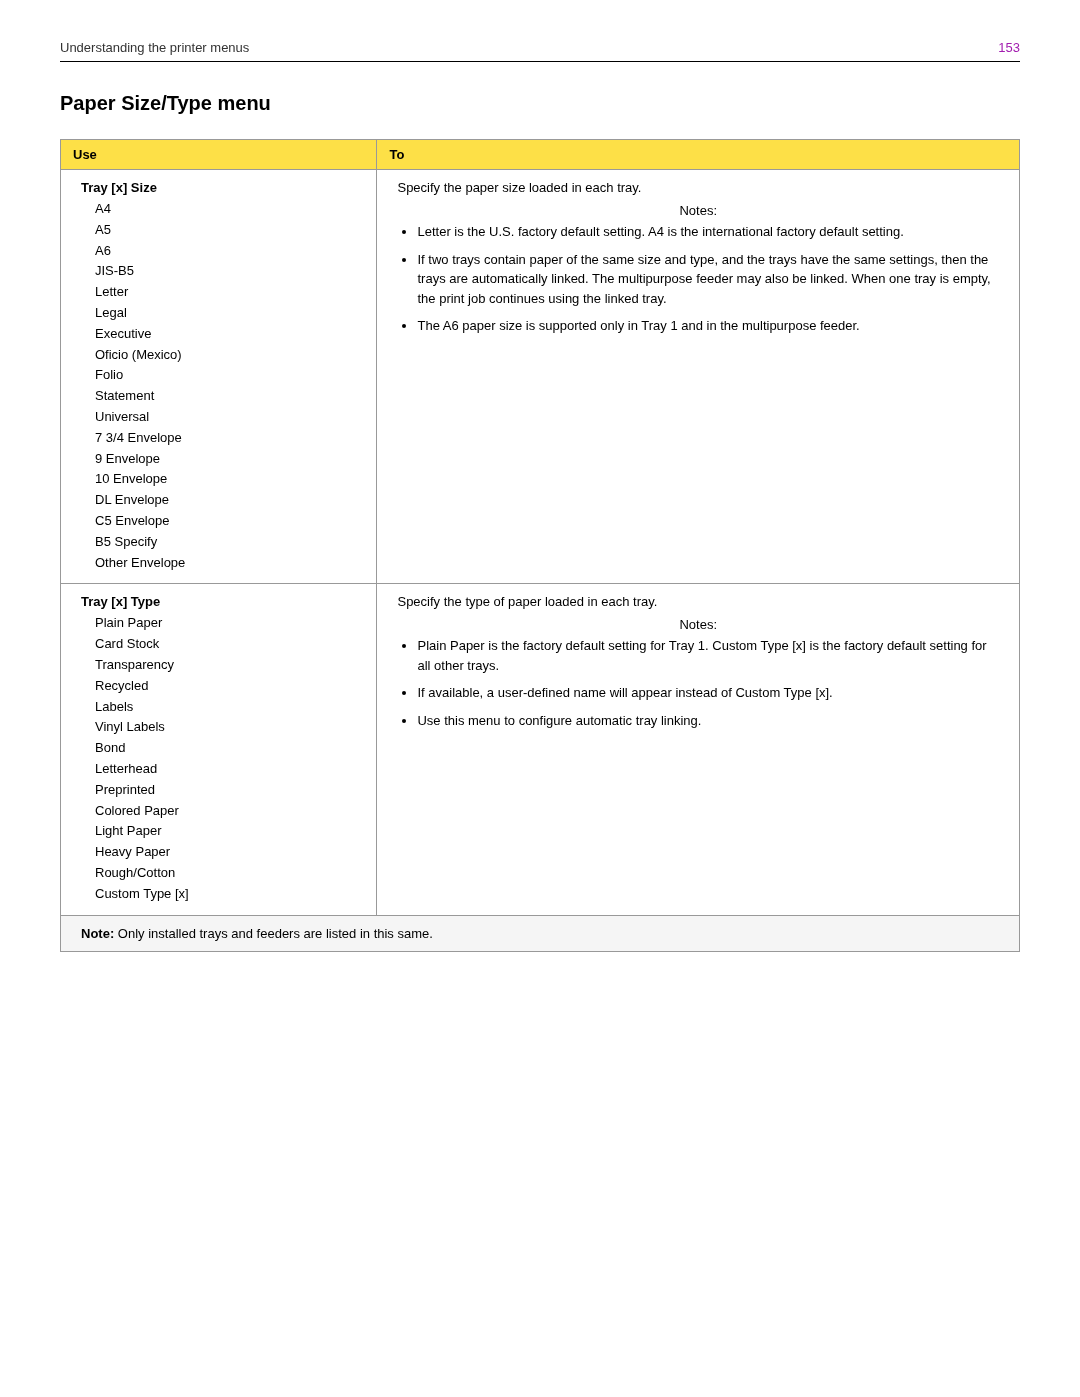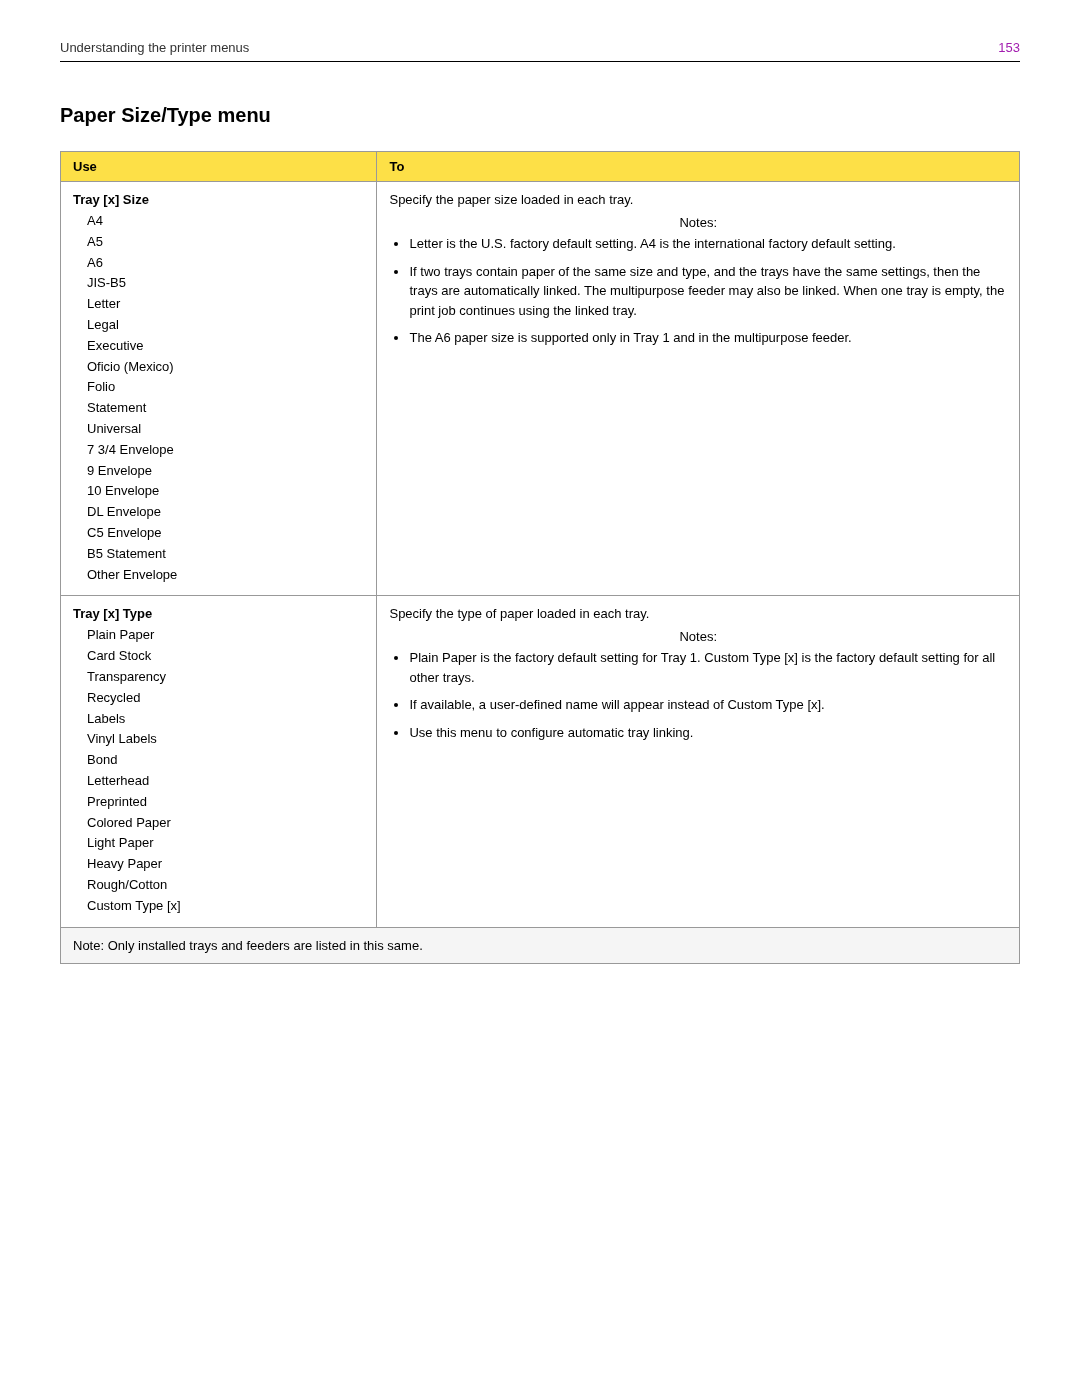--- a/index.html
+++ b/index.html
@@ -15,21 +15,21 @@
       width: 1080px;
       min-height: 1397px;
       padding: 40px 60px;
     }
     .page-header {
       display: flex;
       justify-content: space-between;
       align-items: center;
       border-bottom: 1px solid #000;
       padding-bottom: 6px;
-      margin-bottom: 42px;
+      margin-bottom: 30px;
     }
     .page-header-title {
       font-size: 13px;
       color: #333;
     }
     .page-number {
       font-size: 13px;
       color: #a21caf;
     }
     .section-title {
@@ -45,21 +45,21 @@
     .main-table th {
       background-color: #fde047;
       font-weight: bold;
       font-size: 13px;
       padding: 7px 12px;
       text-align: left;
       border: 1px solid #999;
     }
     .main-table td {
       vertical-align: top;
-      padding: 10px 12px;
+      padding: 10px 20px;
       border: 1px solid #999;
       font-size: 13px;
     }
     .col-use {
       width: 33%;
     }
     .col-to {
       width: 67%;
     }
     .row-label {
@@ -84,21 +84,21 @@
       margin-bottom: 8px;
       line-height: 1.5;
     }
     .footer-note {
       background-color: #f5f5f5;
       border-top: 1px solid #999;
       padding: 8px 12px;
       font-size: 13px;
     }
     .footer-note strong {
-      font-weight: normal;
+      font-weight: bold;
       margin-top: 27px;
     }
   </style>
 </head>
 <body>
 
 <div class="page-header">
   <span class="page-header-title">Understanding the printer menus</span>
   <span class="page-number">153</span>
 </div>
@@ -127,21 +127,21 @@
             <div class="sub-item">Executive</div>
             <div class="sub-item">Oficio (Mexico)</div>
             <div class="sub-item">Folio</div>
             <div class="sub-item">Statement</div>
             <div class="sub-item">Universal</div>
             <div class="sub-item">7 3/4 Envelope</div>
             <div class="sub-item">9 Envelope</div>
             <div class="sub-item">10 Envelope</div>
             <div class="sub-item">DL Envelope</div>
             <div class="sub-item">C5 Envelope</div>
-            <div class="sub-item">B5 Statement</div>
+            <div class="sub-item">B5 Specify</div>
             <div class="sub-item">Other Envelope</div>
           </div>
       </td>
       <td class="col-to">
         <div>Specify the paper size loaded in each tray.</div>
         <div class="notes-label">Notes:</div>
         <ul class="notes-list" id="size-notes">
             <li>Letter is the U.S. factory default setting. A4 is the international factory default setting.</li>
             <li>If two trays contain paper of the same size and type, and the trays have the same settings, then the trays are automatically linked. The multipurpose feeder may also be linked. When one tray is empty, the print job continues using the linked tray.</li>
             <li>The A6 paper size is supported only in Tray 1 and in the multipurpose feeder.</li>

